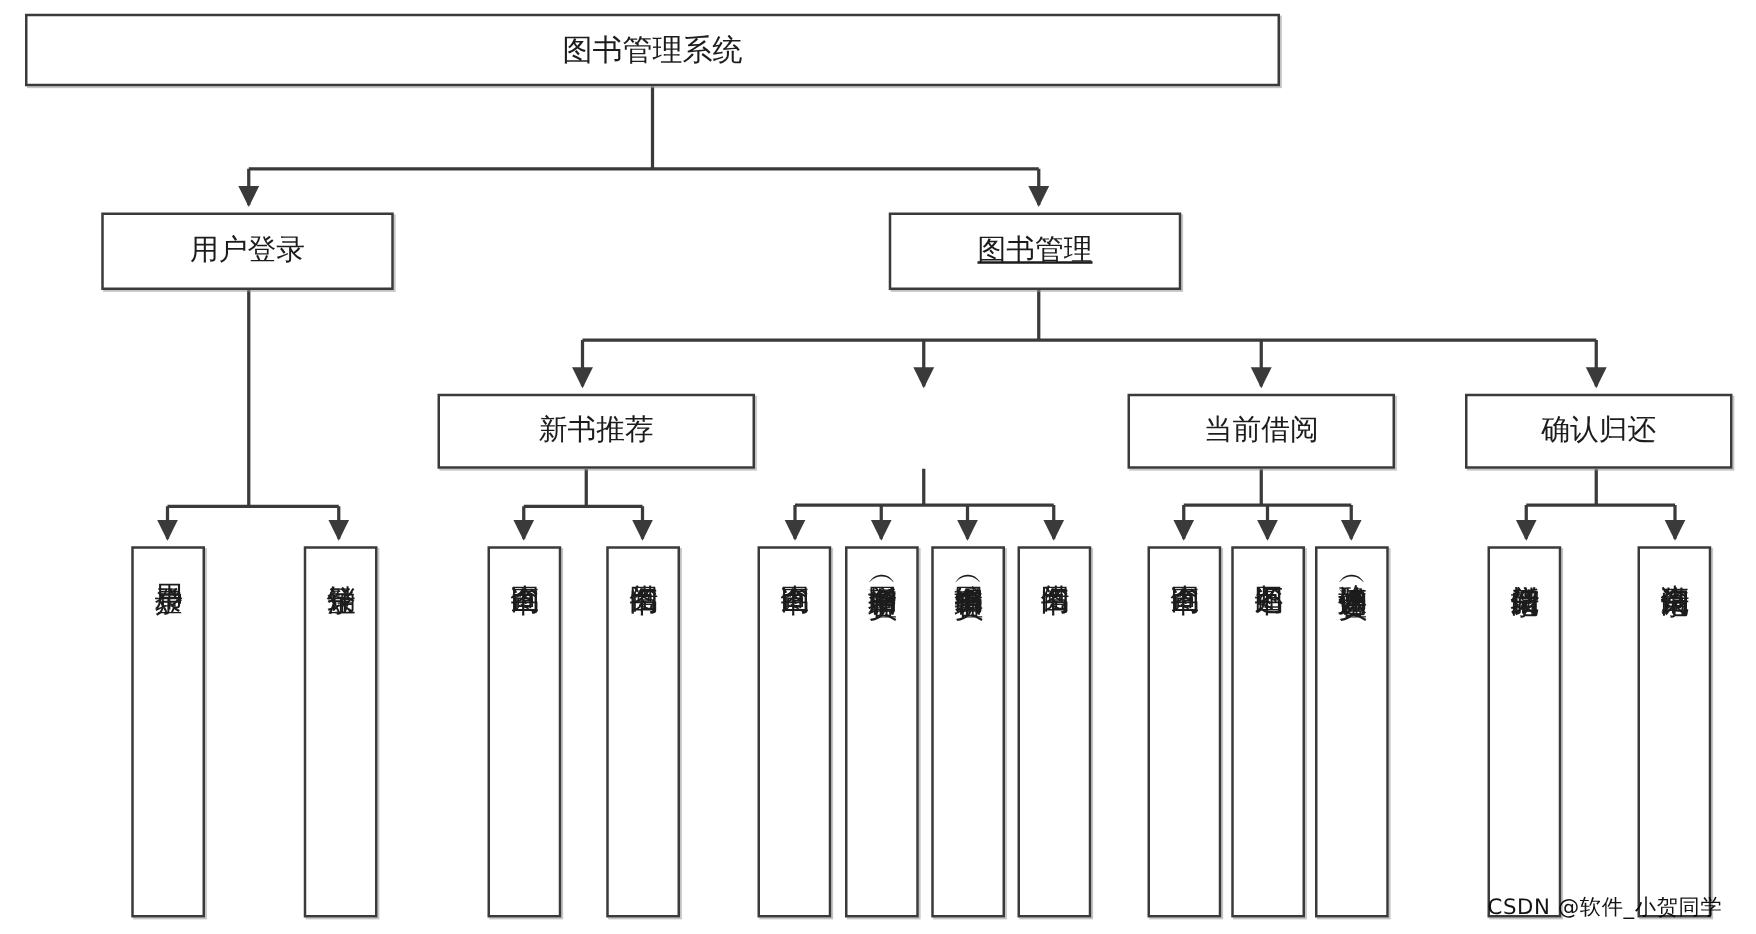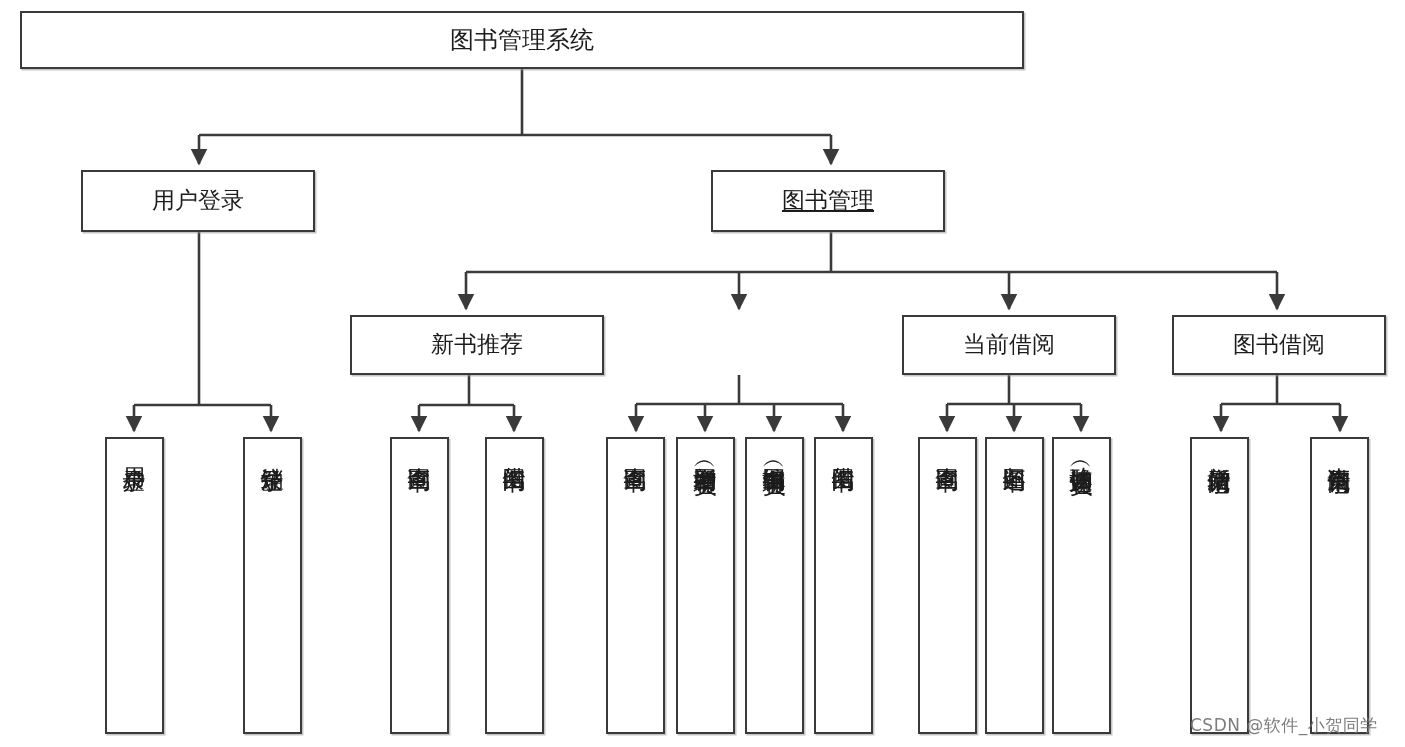--- a/index.html
+++ b/index.html
@@ -64,21 +64,21 @@
     text-orientation: upright;
     letter-spacing: 1px;
     line-height: 1.05;
   }
   
   #watermark {
     position: absolute;
     left: 1190px;
     top: 714px;
     font-size: 17px;
-    color: #737373;
+    color: #000000;
     letter-spacing: 0.5px;
     white-space: nowrap;
     opacity: 0.92;
   }
 </style>
 </head>
 <body>
 
 <div id="canvas">
 
@@ -147,21 +147,21 @@
   <div class="node h" style="left:350px; top:315px; width:254px; height:60px;">
     <span class="label">新书推荐</span>
   </div>
 
 
   <div class="node h" style="left:902px; top:315px; width:214px; height:60px;">
     <span class="label">当前借阅</span>
   </div>
 
   <div class="node h" style="left:1172px; top:315px; width:214px; height:60px;">
-    <span class="label">图书借阅</span>
+    <span class="label">确认归还</span>
   </div>
 
   <div class="node v" style="left:105px; top:437px; width:59px; height:297px;">
     <span class="label">用户登录</span>
   </div>
 
   <div class="node v" style="left:243px; top:437px; width:59px; height:297px;">
     <span class="label">注销登录</span>
   </div>
 

